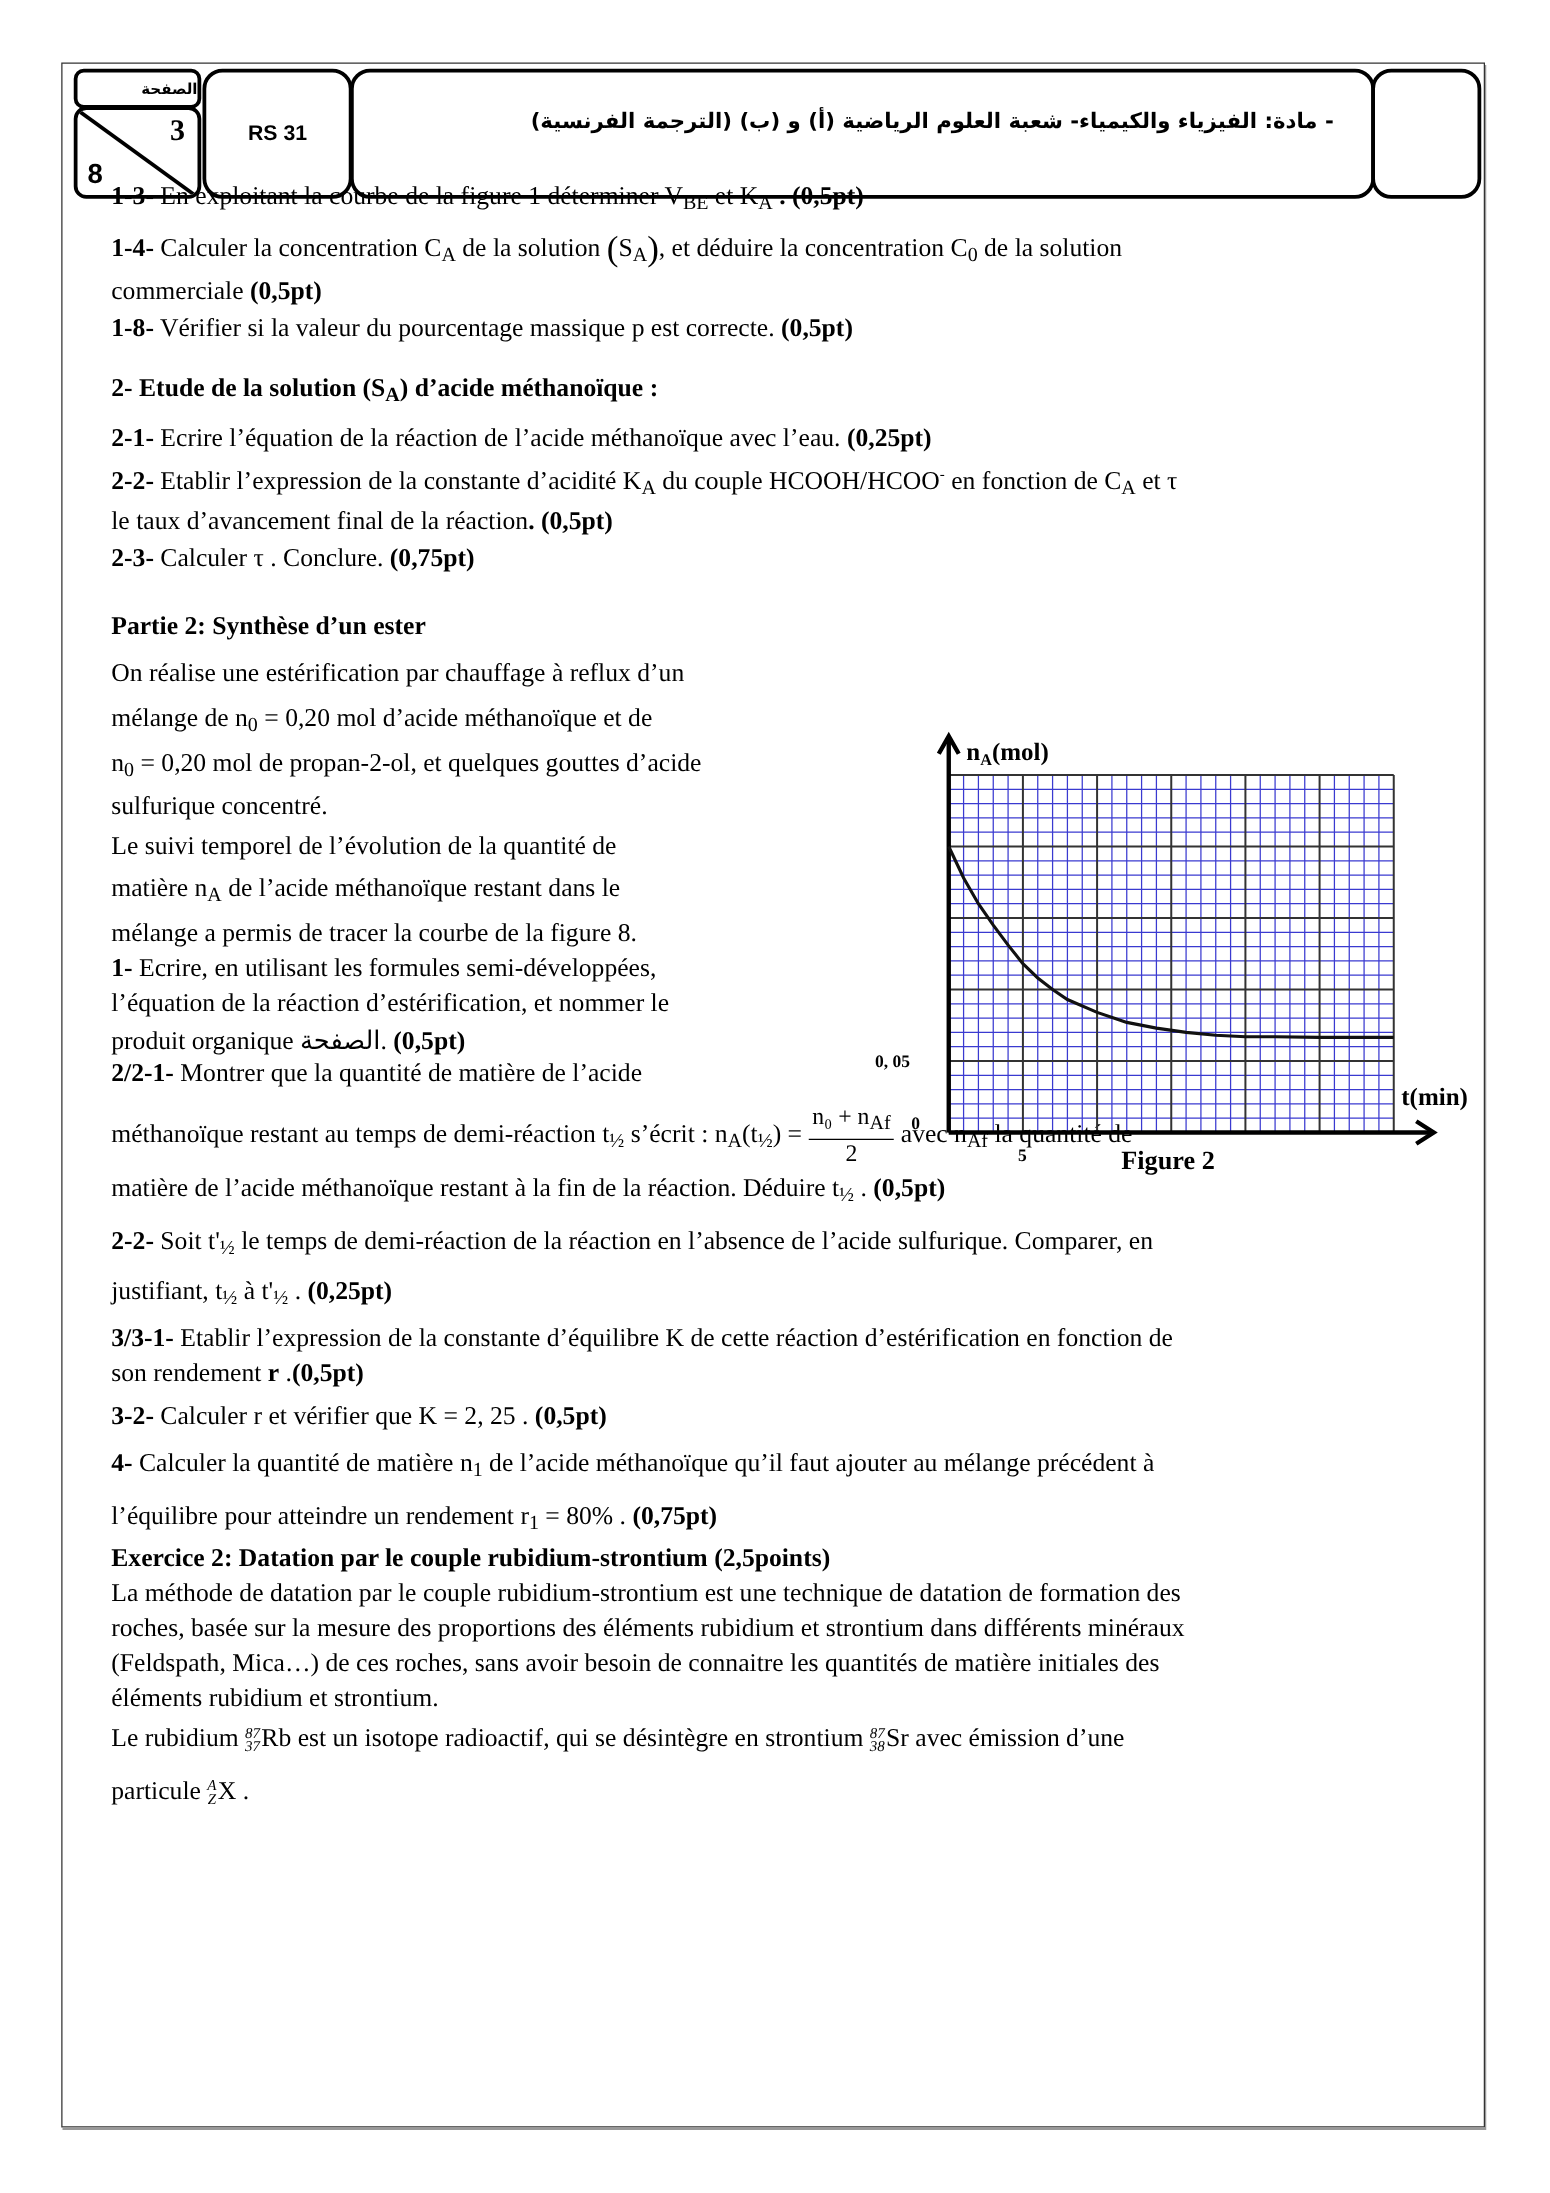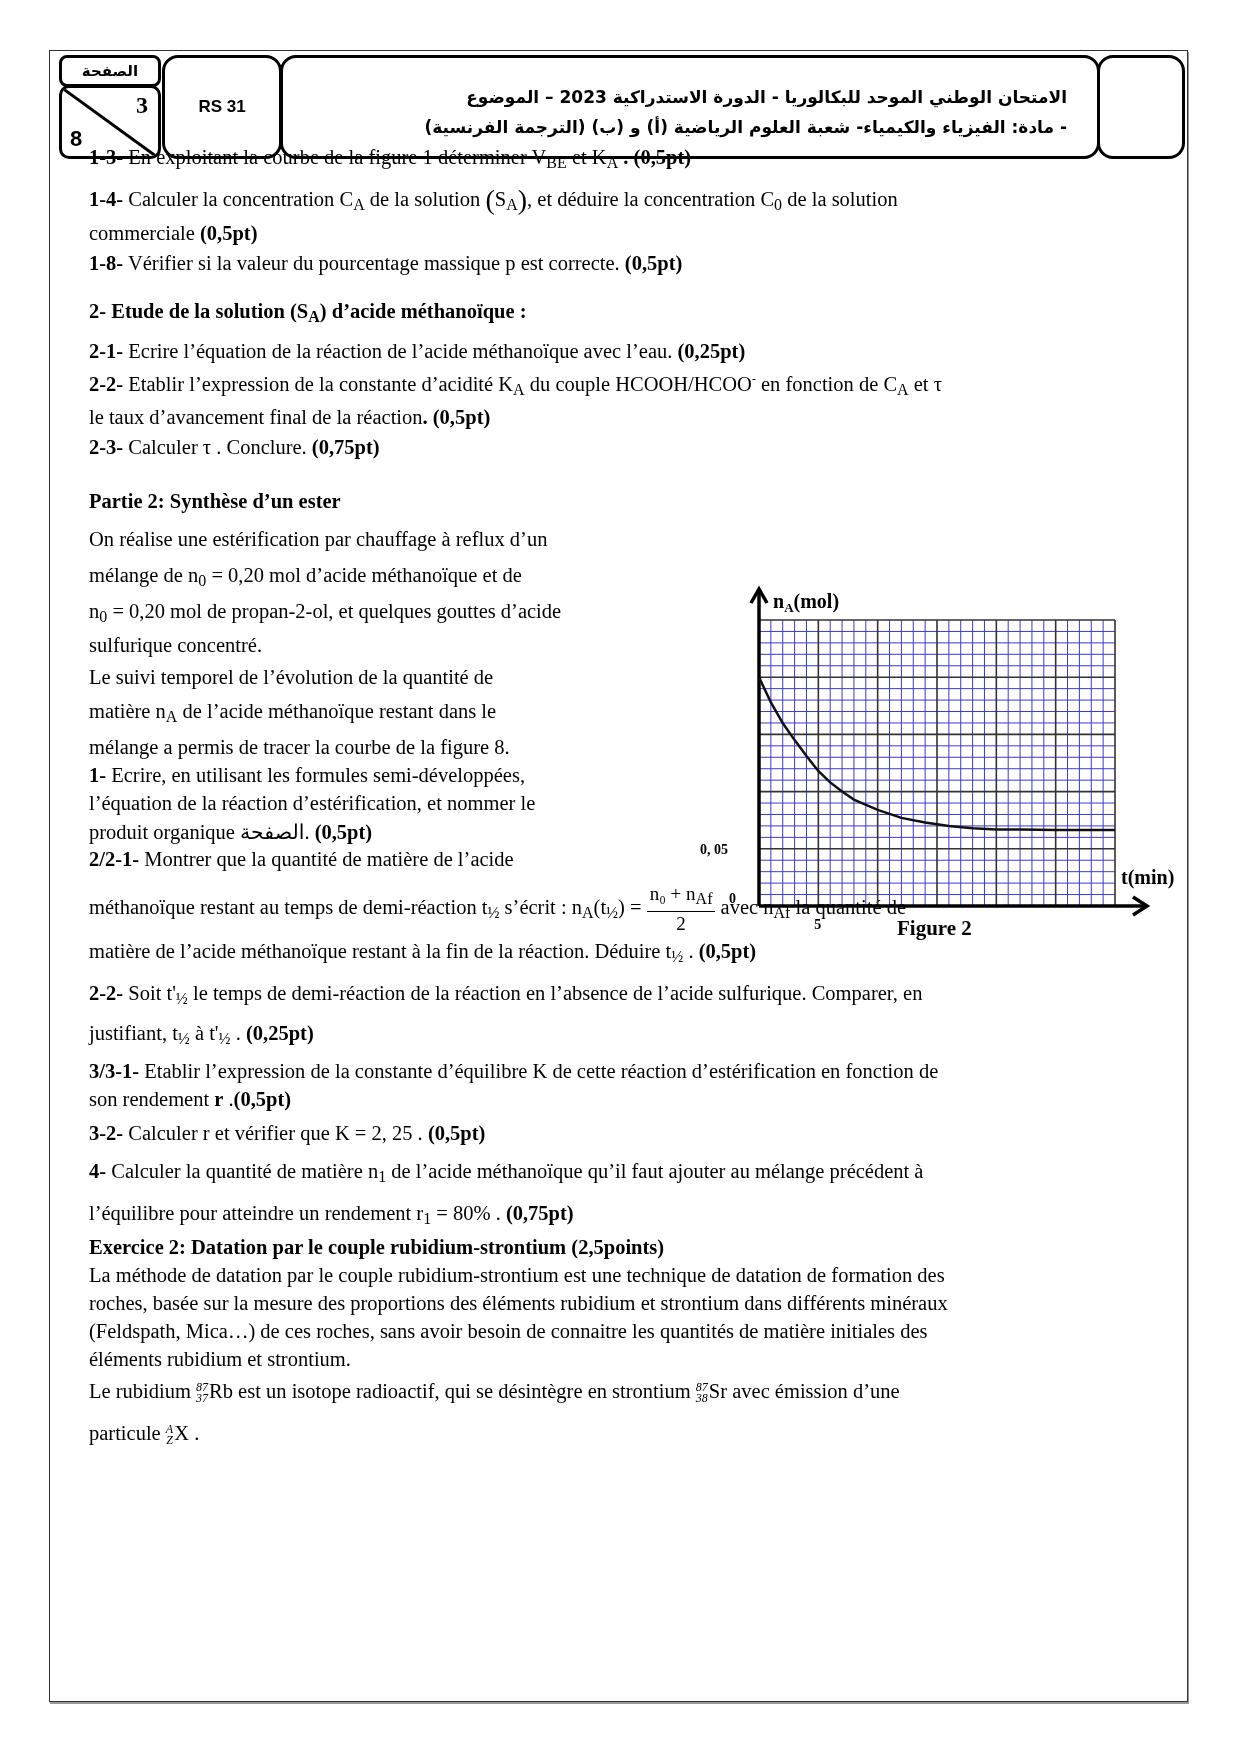--- a/index.html
+++ b/index.html
@@ -2,22 +2,22 @@
 <html><head>
 <meta charset="utf-8">
 <style>
   html, body { margin:0; padding:0; background:#ffffff; }
   body { width:1240px; height:1754px; position:relative; overflow:hidden;
          font-family:"Liberation Serif", serif; color:#000; }
   .page-frame { position:absolute; left:49px; top:50px; width:1139px; height:1652px;
                 border:1px solid #333; box-shadow:1px 2px 0 #999; box-sizing:border-box; }
   .hbox { position:absolute; border:3px solid #000; border-radius:16px; box-sizing:border-box; background:#fff; }
   .page-label { left:59px; top:55px; width:102px; height:32px; border-radius:8px;
-                font-family:"DejaVu Sans", sans-serif; font-size:15px; font-weight:bold;
-                text-align:center; line-height:26px; }
+                font-family:"DejaVu Sans", sans-serif; font-size:12px; font-weight:bold;
+                text-align:right; line-height:26px; }
   .page-num-box { left:59px; top:85px; width:102px; height:74px; border-radius:10px; overflow:hidden; }
   .page-num-box svg { position:absolute; left:0; top:0; }
   .pn-current { position:absolute; right:10px; top:4px; font-size:24px; font-weight:bold; }
   .pn-total { position:absolute; left:8px; bottom:4px; font-family:"Liberation Sans", sans-serif; font-size:22px; font-weight:bold; }
   .code-box { left:162px; top:55px; width:120px; height:104px; font-family:"Liberation Sans", sans-serif;
               font-weight:bold; font-size:17px; display:flex; align-items:center; justify-content:center; }
   .title-box { left:280px; top:55px; width:820px; height:104px; direction:rtl;
                font-family:"DejaVu Sans", sans-serif; font-weight:bold; font-size:17px;
                padding:24px 30px 0 0; line-height:30px; }
   .right-box { left:1097px; top:55px; width:88px; height:104px; }
@@ -43,21 +43,20 @@
   <svg width="102" height="74">
       <line x1="0" y1="0" x2="102" y2="74" stroke="#000" stroke-width="3"></line>
     </svg>
   <span class="pn-current">3</span>
   <span class="pn-total">8</span>
 </div>
 <div class="hbox code-box">
     <span>RS 31</span>
   </div>
 <div class="hbox title-box">
-  <div>الامتحان الوطني الموحد للبكالوريا - الدورة الاستدراكية 2023 – الموضوع</div>
   <div>- مادة: الفيزياء والكيمياء- شعبة العلوم الرياضية (أ) و (ب) (الترجمة الفرنسية)</div>
 </div>
 <div class="hbox right-box"></div>
 
 <div class="content">
 
   <div class="line" style="top:-14px;">
     <span class="b">1-3-</span><span> En exploitant la courbe de la figure 1 déterminer </span><span>V</span><sub>BE</sub><span> et </span><span>K</span><sub>A</sub><span class="b"> . (0,5pt)</span>
   </div>
 

